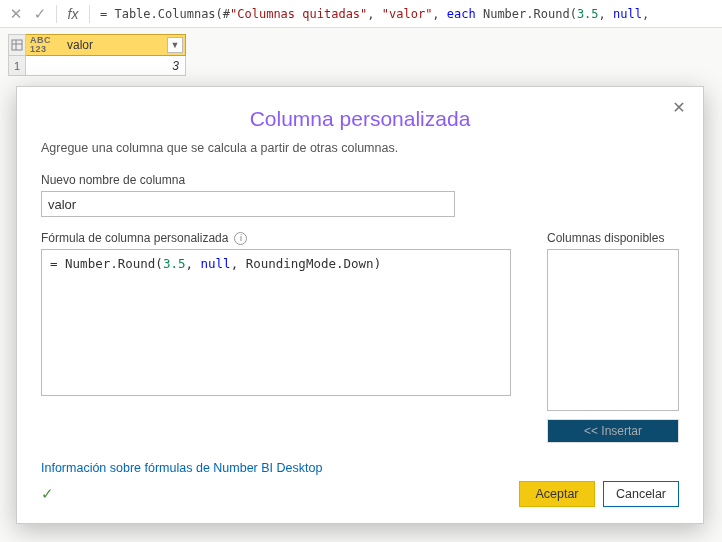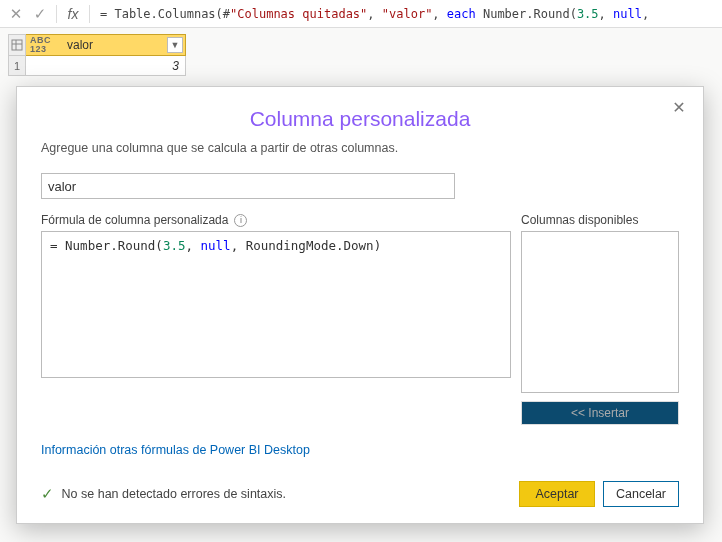--- a/index.html
+++ b/index.html
@@ -114,21 +114,21 @@
     font-size:12.5px; color:#555; margin-bottom:18px;
   }
   .fld-label { font-size:12px; color:#444; margin-bottom:4px; display:flex; align-items:center; gap:6px;}
   .name-input {
     width:414px; height:26px;
     border:1px solid #bbb;
     padding:0 6px; font-size:13px;
     color:#333;
     margin-bottom:14px;
   }
-  .two-col { display:flex; gap:10px; }
+  .two-col { display:flex; gap:36px; }
   .left-col { flex:0 0 470px; }
   .right-col { flex:1; }
   .formula-box {
     width:470px; height:147px;
     border:1px solid #bbb;
     padding:6px 8px;
     font-family: Consolas, monospace;
     font-size:12.5px;
     color:#333;
     white-space:pre;
@@ -206,42 +206,42 @@
     <div class="row-num">1</div>
     <div class="data-cell">3</div>
   </div>
 </div>
 
 <div class="dialog">
   <div class="dlg-close">✕</div>
   <div class="dlg-title">Columna personalizada</div>
   <div class="dlg-sub">Agregue una columna que se calcula a partir de otras columnas.</div>
 
+  <div class="fld-label">Nuevo nombre de columna</div>
   <input class="name-input" value="valor" style="">
 
   <div class="two-col">
     <div class="left-col">
       <div class="fld-label">
         <span>Fórmula de columna personalizada</span>
         <span class="info-icon">i</span>
       </div>
       <div class="formula-box"><span>= Number.Round(</span><span class="num">3.5</span><span>, </span><span class="null">null</span><span>, RoundingMode.Down)</span></div>
     </div>
     <div class="right-col">
       <div class="fld-label">Columnas disponibles</div>
       <div class="avail-box"></div>
       <div class="insert-btn">&lt;&lt; Insertar</div>
     </div>
   </div>
 
-  <a class="link">Información otras fórmulas de Power BI Desktop</a>
+  <a class="link">Información sobre fórmulas de Number BI Desktop</a>
 
   <div class="dlg-footer">
     <div class="status">
       <span class="status-check">✓</span>
-      <span>No se han detectado errores de sintaxis.</span>
     </div>
     <div class="footer-btns">
       <div class="btn primary">Aceptar</div>
       <div class="btn">Cancelar</div>
     </div>
   </div>
 </div>
 
 </body></html>

